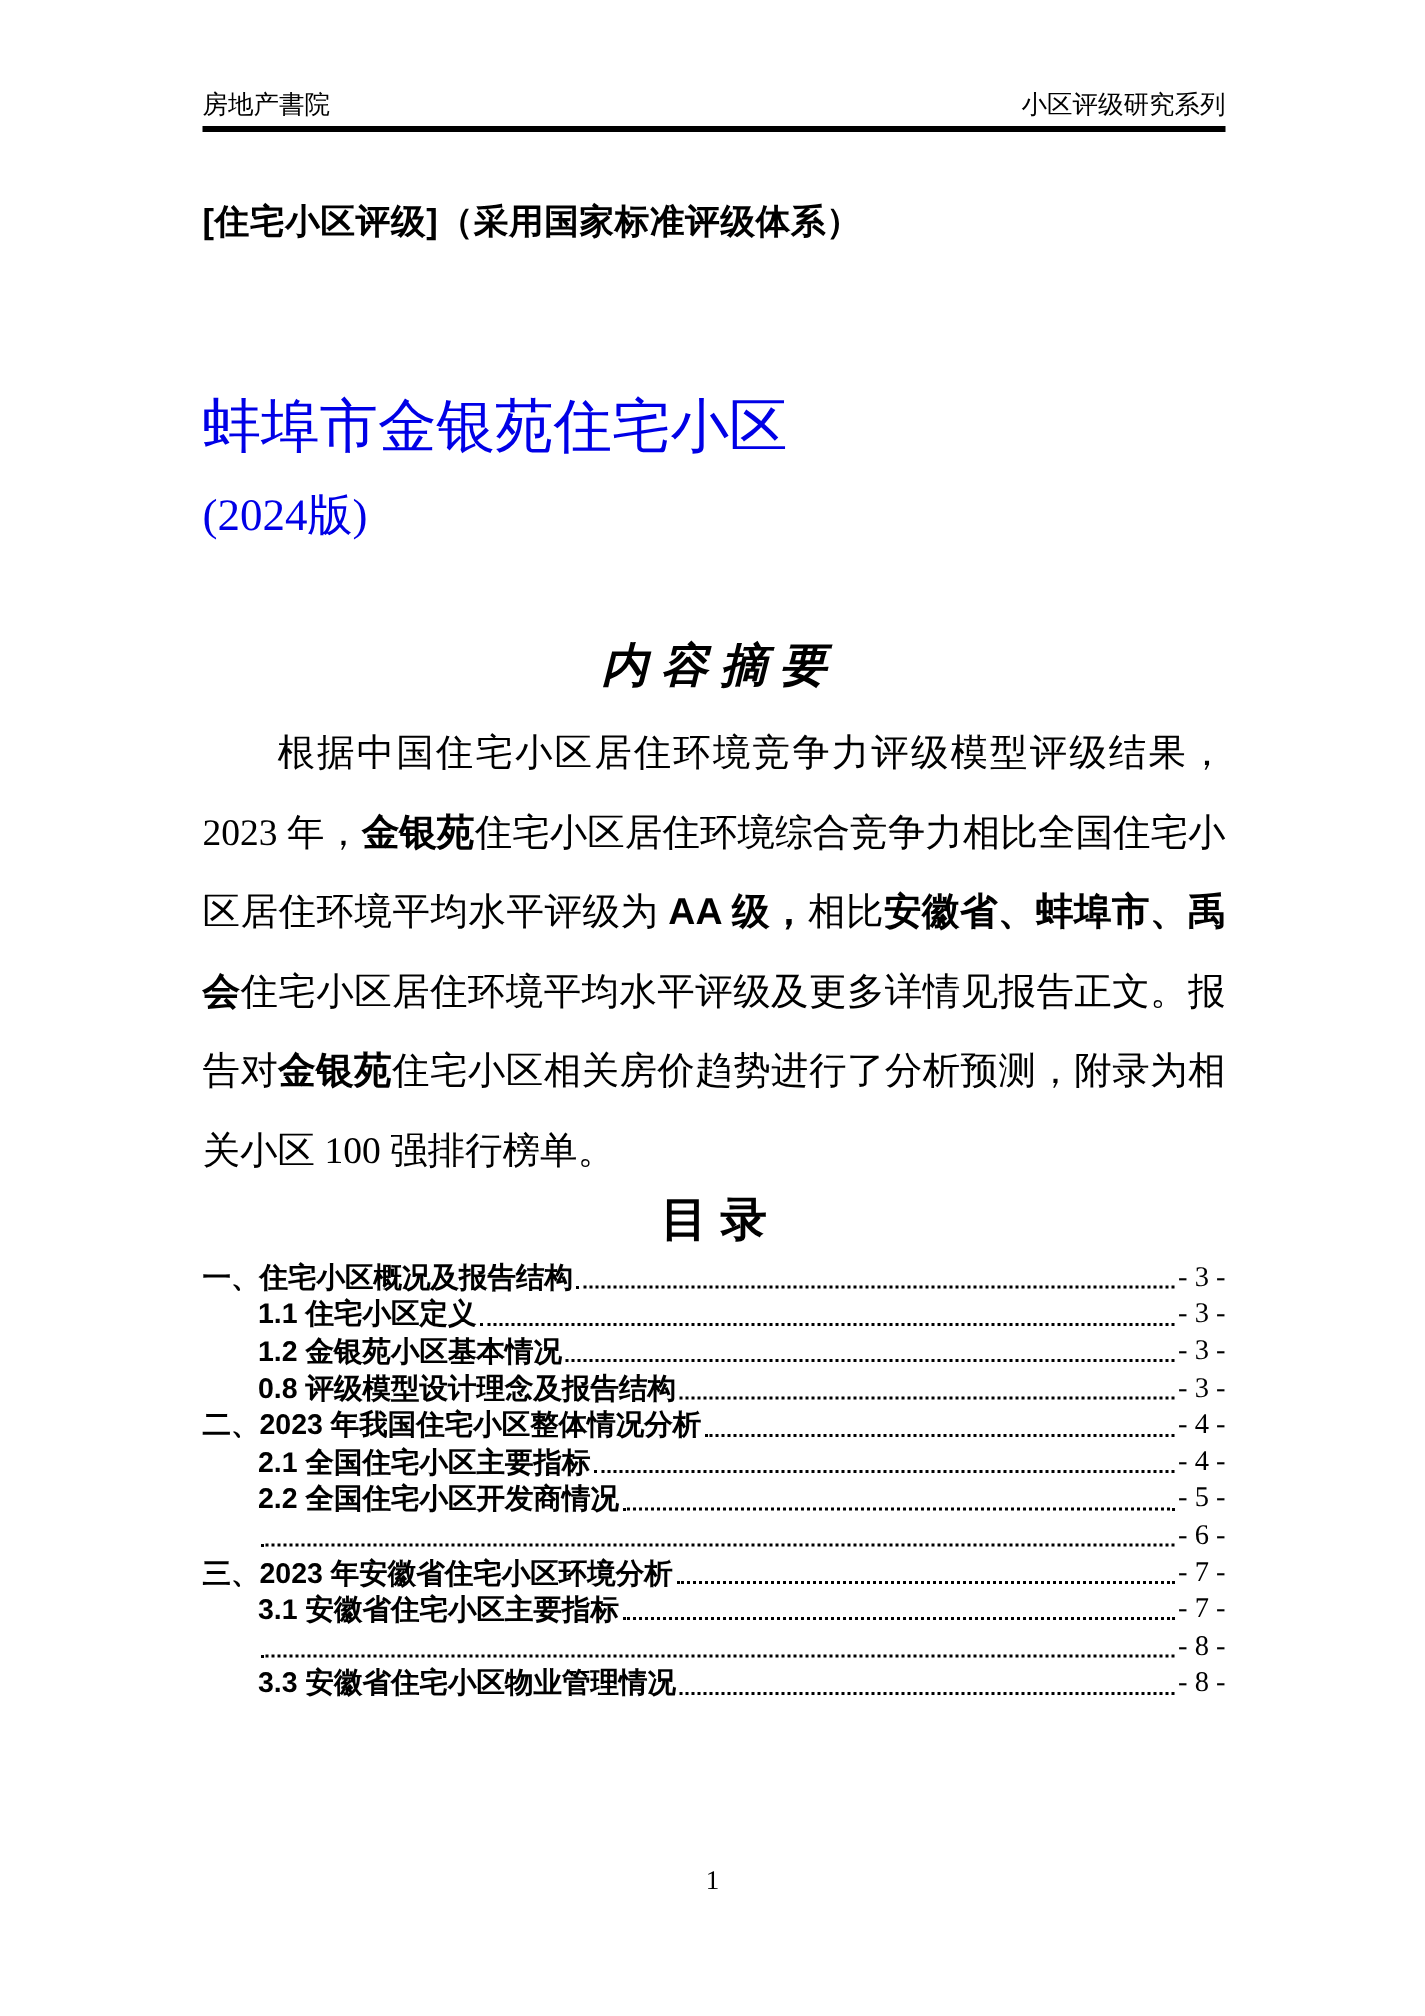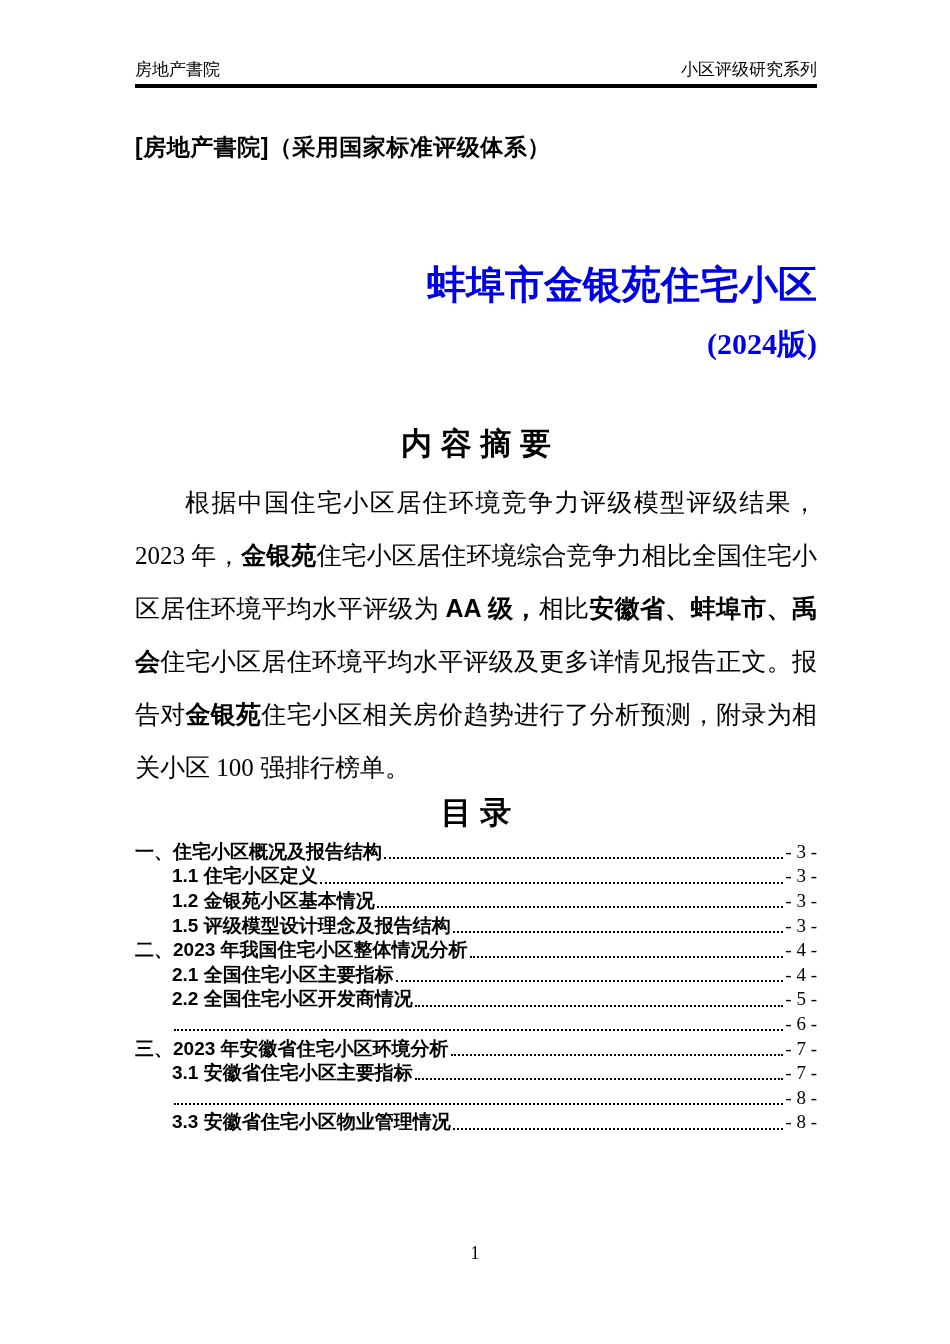--- a/index.html
+++ b/index.html
@@ -34,36 +34,37 @@
     margin-top: 44px;
     font-family: "Liberation Sans", sans-serif;
     font-weight: bold;
     font-size: 23px;
     letter-spacing: 0.5px;
   }
 
   
   .title-block {
     margin-top: 90px;
-    text-align: right;
+    text-align: left;
     color: var(--accent, #0000e6);
-    font-weight: bold;
+    font-weight: normal;
   }
   .title-line1 { font-size: 39px; line-height: 1.62; }
   .title-line2 { font-size: 39px; line-height: 1.62; }
   .title-line3 { font-size: 30px; line-height: 1.82; }
 
   
   .summary-heading {
     margin-top: 54px;
     text-align: center;
     font-family: "Liberation Sans", sans-serif;
     font-weight: bold;
     font-size: 31px;
     line-height: 1.2;
+    font-style: italic;
   }
   .summary-para {
     margin-top: 14px;
     font-size: 25px;
     line-height: 2.12;
     text-align: justify;
     text-indent: 2em;
   }
   .summary-para b { font-family: "Liberation Sans", sans-serif; }
 
@@ -102,21 +103,21 @@
 <body>
 
 <div class="page">
   <div class="content">
 
     <div class="header">
       <span>房地产書院</span>
       <span>小区评级研究系列</span>
     </div>
 
-    <div class="doc-label">[房地产書院]（采用国家标准评级体系）</div>
+    <div class="doc-label">[住宅小区评级]（采用国家标准评级体系）</div>
 
     <div class="title-block">
       <div class="title-line1">蚌埠市金银苑住宅小区</div>
       <div class="title-line3">(2024版)</div>
     </div>
 
     <div class="summary-heading">内 容 摘 要</div>
     <div class="summary-para"><span>根据中国住宅小区居住环境竞争力评级模型评级结果，2023 年，</span><b>金银苑</b><span>住宅小区居住环境综合竞争力相比全国住宅小区居住环境平均水平评级为 </span><b>AA 级，</b><span>相比</span><b>安徽省、蚌埠市、禹会</b><span>住宅小区居住环境平均水平评级及更多详情见报告正文。报告对</span><b>金银苑</b><span>住宅小区相关房价趋势进行了分析预测，附录为相关小区 100 强排行榜单。</span></div>
 
     <div class="toc-heading">目 录</div>
@@ -133,21 +134,21 @@
     <span class="toc-page">- 3 -</span>
   </div>
 
   <div class="toc-row level-2">
     <span class="toc-text">1.2 金银苑小区基本情况</span>
     <span class="toc-dots"></span>
     <span class="toc-page">- 3 -</span>
   </div>
 
   <div class="toc-row level-2">
-    <span class="toc-text">1.5 评级模型设计理念及报告结构</span>
+    <span class="toc-text">0.8 评级模型设计理念及报告结构</span>
     <span class="toc-dots"></span>
     <span class="toc-page">- 3 -</span>
   </div>
 
   <div class="toc-row level-1">
     <span class="toc-text">二、2023 年我国住宅小区整体情况分析</span>
     <span class="toc-dots"></span>
     <span class="toc-page">- 4 -</span>
   </div>
 

